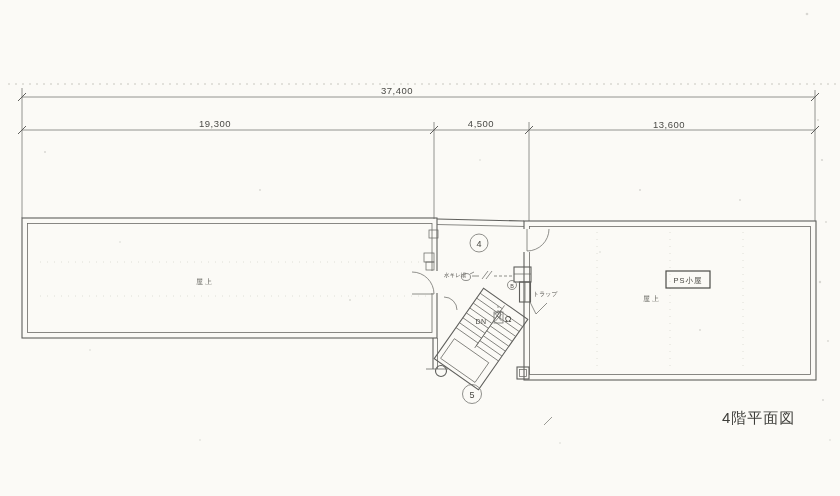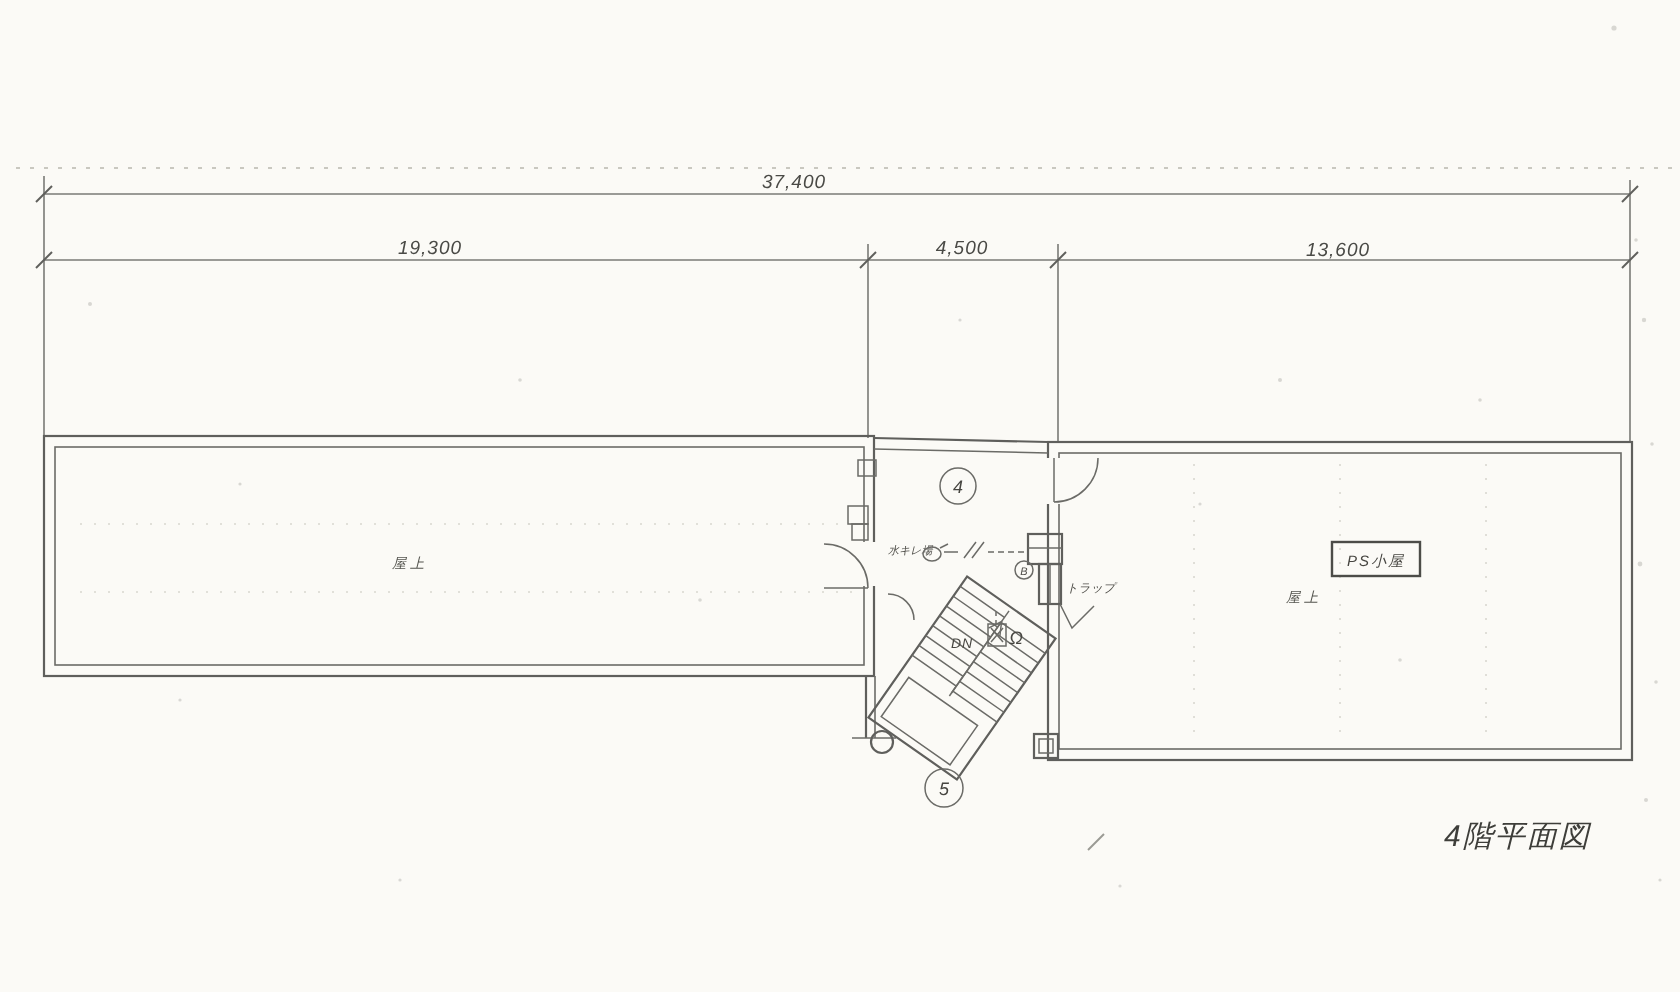--- a/index.html
+++ b/index.html
@@ -1,19 +1,18 @@
 <!DOCTYPE html>
 <html><head>
 <meta charset="utf-8">
 <style>
   html,body{margin:0;padding:0;background:#fbfaf6;}
   .sheet{
     position:relative;width:840px;height:496px;background:#fbfaf6;overflow:hidden;
     font-family:"Liberation Sans", sans-serif;
-    font-style:italic;
   }
   svg{position:absolute;top:0;left:0;}
   .wall{fill:none;stroke:#5f5f5c;stroke-width:1.1;}
   .wall-in{fill:none;stroke:#6b6b67;stroke-width:0.8;}
   .thin{fill:none;stroke:#6b6b67;stroke-width:0.75;}
   .dim{stroke:#7a7a76;stroke-width:0.8;fill:none;}
   .tick{stroke:#5f5f5c;stroke-width:1;}
   .mask{fill:#fbfaf6;stroke:none;}
   .dimtxt{fill:#4a4a46;font-size:9.5px;letter-spacing:0.5px;}
   .roomtxt{fill:#55554f;font-size:7px;letter-spacing:2px;}

